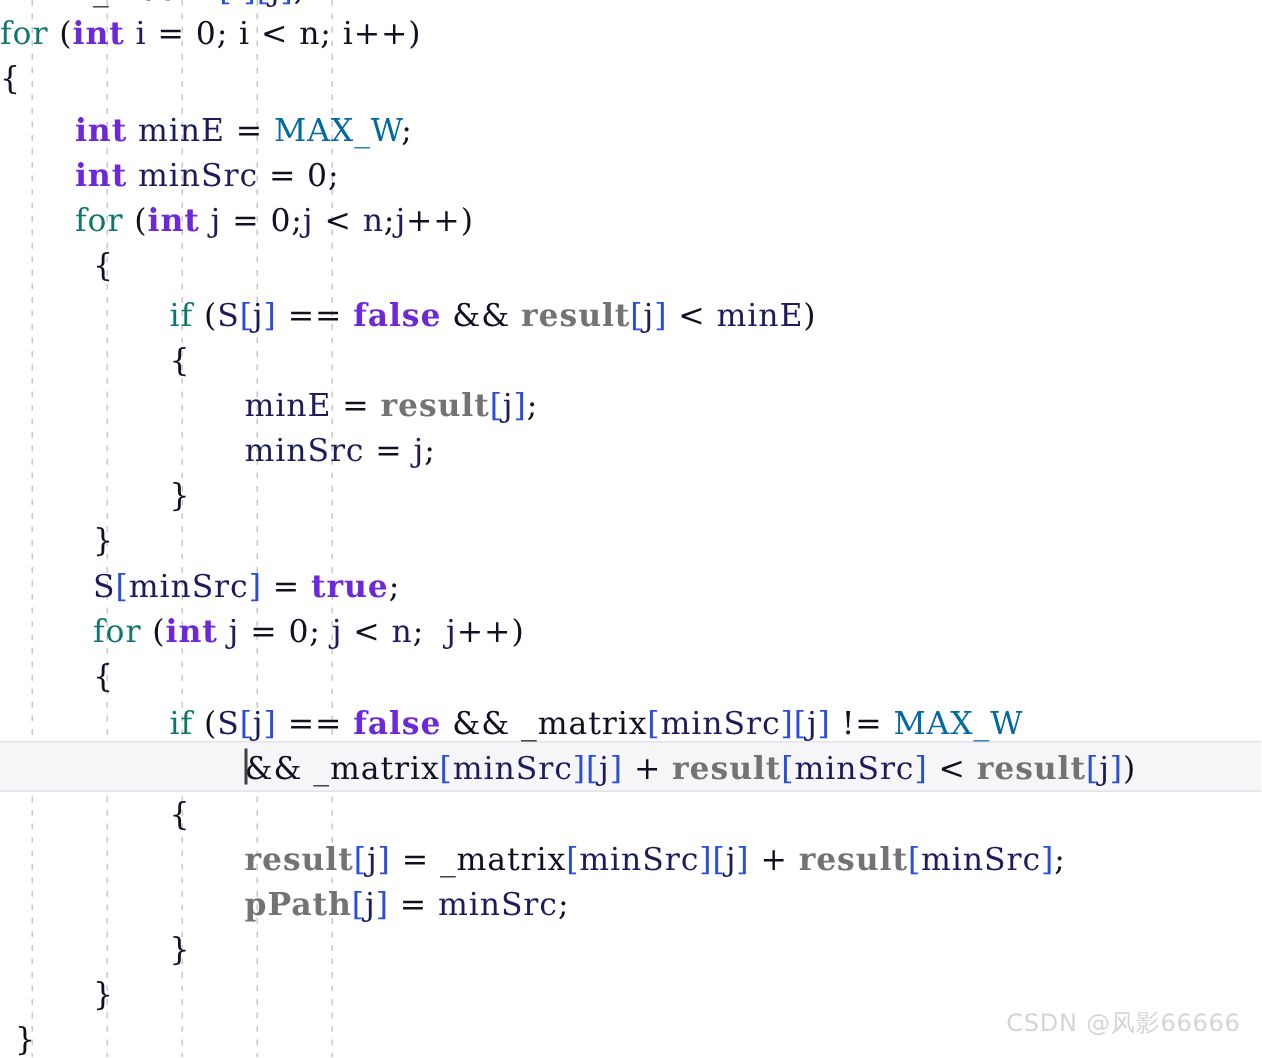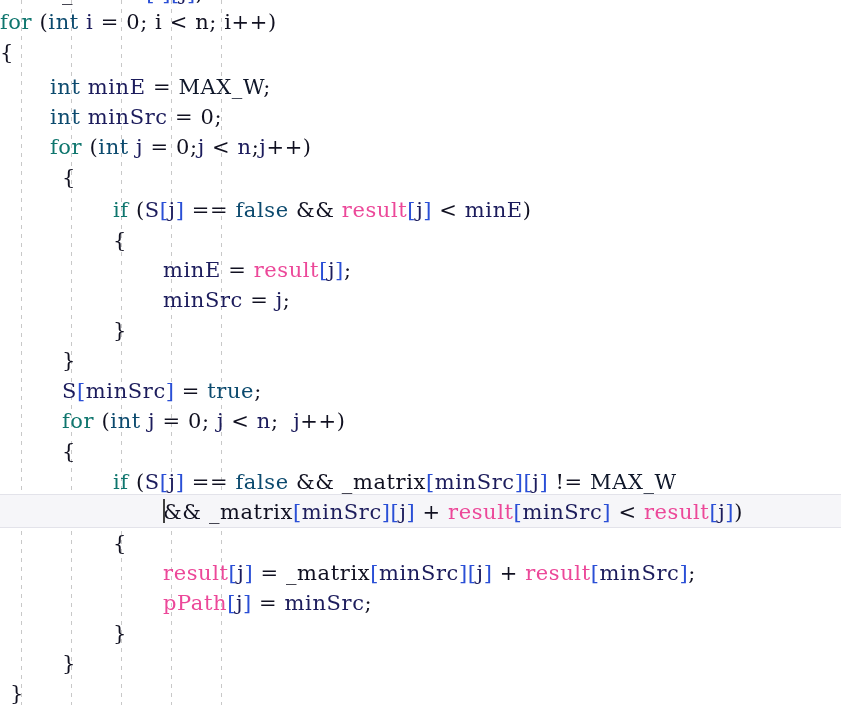--- a/index.html
+++ b/index.html
@@ -71,27 +71,27 @@
     position: absolute;
     left: 0;
     height: 30px;
     line-height: 30px;
     white-space: pre;
     font-size: 21px;
   }
 
   
   .t-kw      { color: #0f766e; }   
-  .t-type    { color: #0c4a6e; }   
+  .t-type    { color: #6d28d9; font-weight: bold; }   
   .t-id      { color: #1c1c5c; }   
   .t-plain   { color: #101020; }   
-  .t-dim     { color: #ec4899; }   
+  .t-dim     { color: #737373; font-weight: bold; }   
   .t-brk     { color: #2a4fd6; }   
   .t-num     { color: #101020; }
-  .t-const   { color: #0f172a; }   
+  .t-const   { color: #0369a1; }   
 
   
   .watermark {
     position: absolute;
     right: 14px;
     bottom: 12px;
     font-family: "DejaVu Sans", "Liberation Sans", sans-serif;
     font-size: 16px;
     color: #d5d5d5;
     letter-spacing: 0.5px;
@@ -111,14 +111,15 @@
       <div class="guide" style="left: 171px; height: 705px;"></div>
       <div class="guide" style="left: 221px; height: 705px;"></div>
     </div>
 
   <div class="current-line" style="top: 494px; height: 34px; background: rgb(246, 246, 249); border-top-color: rgb(227, 227, 234); border-bottom-color: rgb(227, 227, 234);"></div>
 
   <div class="code-layer"><div class="line" style="top: -22px; left: 62px;"><span class="t-plain">_matrix</span><span class="t-brk">[</span><span class="t-id">i</span><span class="t-brk">]</span><span class="t-brk">[</span><span class="t-id">j</span><span class="t-brk">]</span><span class="t-plain">;</span></div><div class="line" style="top: 7px; left: 0px;"><span class="t-kw">for</span><span class="t-plain"> (</span><span class="t-type">int</span><span class="t-id"> i </span><span class="t-plain">= </span><span class="t-num">0</span><span class="t-plain">; i </span><span class="t-plain">&lt; n</span><span class="t-plain">; i++)</span></div><div class="line" style="top: 37px; left: 0px;"><span class="t-plain">{</span></div><div class="line" style="top: 72px; left: 50px;"><span class="t-type">int</span><span class="t-plain"> </span><span class="t-id">minE</span><span class="t-plain"> = </span><span class="t-const">MAX_W</span><span class="t-plain">;</span></div><div class="line" style="top: 102px; left: 50px;"><span class="t-type">int</span><span class="t-plain"> </span><span class="t-id">minSrc</span><span class="t-plain"> = </span><span class="t-num">0</span><span class="t-plain">;</span></div><div class="line" style="top: 132px; left: 50px;"><span class="t-kw">for</span><span class="t-plain"> (</span><span class="t-type">int</span><span class="t-plain"> </span><span class="t-id">j</span><span class="t-plain"> = </span><span class="t-num">0</span><span class="t-plain">;</span><span class="t-id">j</span><span class="t-plain"> &lt; </span><span class="t-id">n</span><span class="t-plain">;</span><span class="t-id">j</span><span class="t-plain">++)</span></div><div class="line" style="top: 162px; left: 62px;"><span class="t-plain">{</span></div><div class="line" style="top: 195px; left: 113px;"><span class="t-kw">if</span><span class="t-plain"> (</span><span class="t-id">S</span><span class="t-brk">[</span><span class="t-id">j</span><span class="t-brk">]</span><span class="t-plain"> == </span><span class="t-type">false</span><span class="t-plain"> &amp;&amp; </span><span class="t-dim">result</span><span class="t-brk">[</span><span class="t-id">j</span><span class="t-brk">]</span><span class="t-plain"> &lt; </span><span class="t-id">minE</span><span class="t-plain">)</span></div><div class="line" style="top: 225px; left: 113px;"><span class="t-plain">{</span></div><div class="line" style="top: 255px; left: 163px;"><span class="t-id">minE</span><span class="t-plain"> = </span><span class="t-dim">result</span><span class="t-brk">[</span><span class="t-id">j</span><span class="t-brk">]</span><span class="t-plain">;</span></div><div class="line" style="top: 285px; left: 163px;"><span class="t-id">minSrc</span><span class="t-plain"> = </span><span class="t-id">j</span><span class="t-plain">;</span></div><div class="line" style="top: 315px; left: 113px;"><span class="t-plain">}</span></div><div class="line" style="top: 345px; left: 62px;"><span class="t-plain">}</span></div><div class="line" style="top: 376px; left: 62px;"><span class="t-id">S</span><span class="t-brk">[</span><span class="t-id">minSrc</span><span class="t-brk">]</span><span class="t-plain"> = </span><span class="t-type">true</span><span class="t-plain">;</span></div><div class="line" style="top: 406px; left: 62px;"><span class="t-kw">for</span><span class="t-plain"> (</span><span class="t-type">int</span><span class="t-plain"> </span><span class="t-id">j</span><span class="t-plain"> = </span><span class="t-num">0</span><span class="t-plain">; </span><span class="t-id">j</span><span class="t-plain"> &lt; </span><span class="t-id">n</span><span class="t-plain">;  </span><span class="t-id">j</span><span class="t-plain">++)</span></div><div class="line" style="top: 436px; left: 62px;"><span class="t-plain">{</span></div><div class="line" style="top: 467px; left: 113px;"><span class="t-kw">if</span><span class="t-plain"> (</span><span class="t-id">S</span><span class="t-brk">[</span><span class="t-id">j</span><span class="t-brk">]</span><span class="t-plain"> == </span><span class="t-type">false</span><span class="t-plain"> &amp;&amp; </span><span class="t-plain">_matrix</span><span class="t-brk">[</span><span class="t-id">minSrc</span><span class="t-brk">]</span><span class="t-brk">[</span><span class="t-id">j</span><span class="t-brk">]</span><span class="t-plain"> != </span><span class="t-const">MAX_W</span></div><div class="line" style="top: 497px; left: 163px;"><span class="t-plain">&amp;&amp; </span><span class="t-plain">_matrix</span><span class="t-brk">[</span><span class="t-id">minSrc</span><span class="t-brk">]</span><span class="t-brk">[</span><span class="t-id">j</span><span class="t-brk">]</span><span class="t-plain"> + </span><span class="t-dim">result</span><span class="t-brk">[</span><span class="t-id">minSrc</span><span class="t-brk">]</span><span class="t-plain"> &lt; </span><span class="t-dim">result</span><span class="t-brk">[</span><span class="t-id">j</span><span class="t-brk">]</span><span class="t-plain">)</span></div><div class="line" style="top: 528px; left: 113px;"><span class="t-plain">{</span></div><div class="line" style="top: 558px; left: 163px;"><span class="t-dim">result</span><span class="t-brk">[</span><span class="t-id">j</span><span class="t-brk">]</span><span class="t-plain"> = </span><span class="t-plain">_matrix</span><span class="t-brk">[</span><span class="t-id">minSrc</span><span class="t-brk">]</span><span class="t-brk">[</span><span class="t-id">j</span><span class="t-brk">]</span><span class="t-plain"> + </span><span class="t-dim">result</span><span class="t-brk">[</span><span class="t-id">minSrc</span><span class="t-brk">]</span><span class="t-plain">;</span></div><div class="line" style="top: 588px; left: 163px;"><span class="t-dim">pPath</span><span class="t-brk">[</span><span class="t-id">j</span><span class="t-brk">]</span><span class="t-plain"> = </span><span class="t-id">minSrc</span><span class="t-plain">;</span></div><div class="line" style="top: 618px; left: 113px;"><span class="t-plain">}</span></div><div class="line" style="top: 648px; left: 62px;"><span class="t-plain">}</span></div><div class="line" style="top: 678px; left: 10px;"><span class="t-plain">}</span></div></div>
 
   <div class="caret" style="left: 163px; top: 499px; height: 24px;"></div>
 
+  <div class="watermark">CSDN @风影66666</div>
 
 </div>
 
 </body></html>

